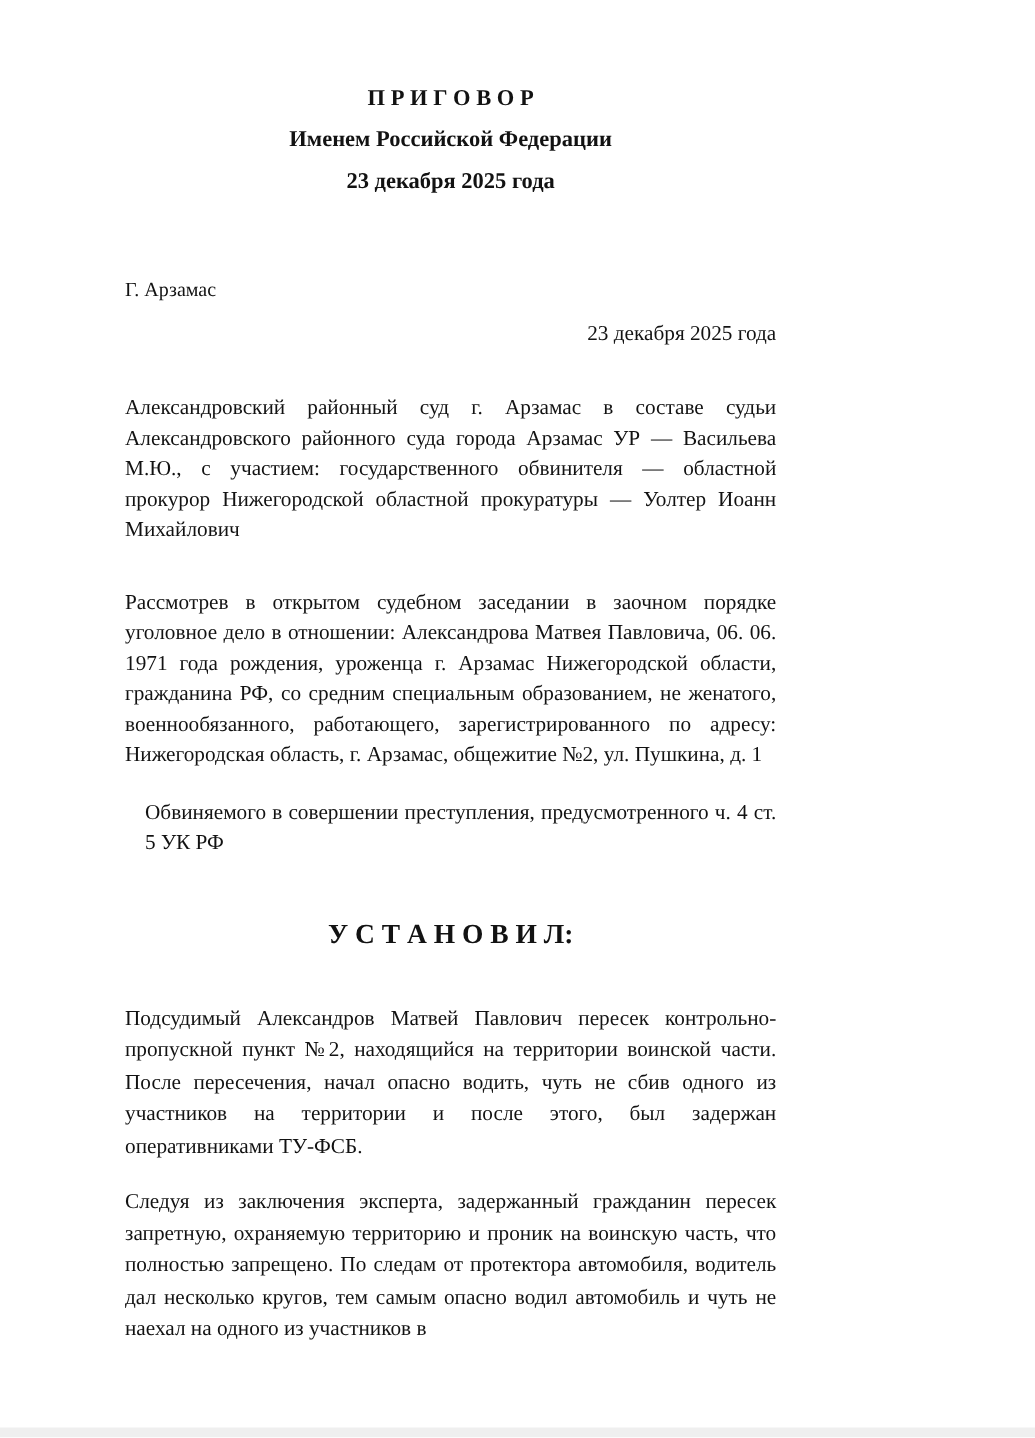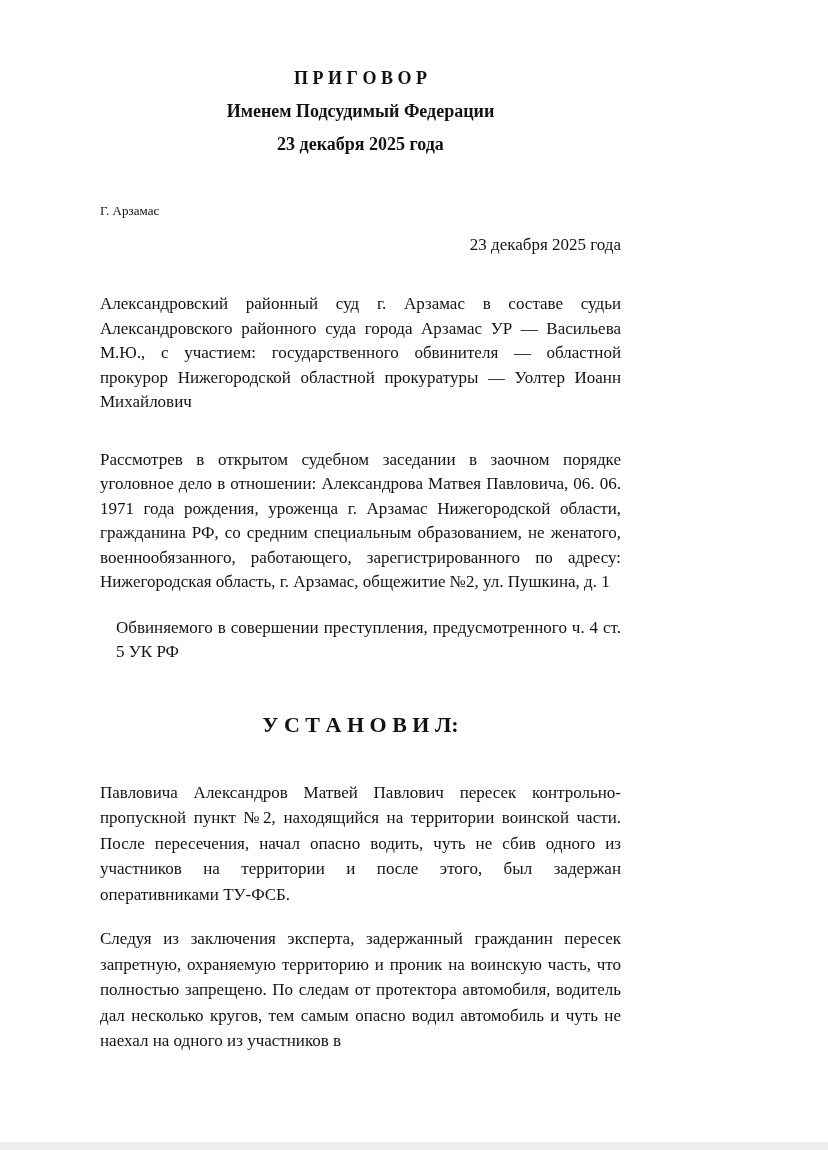--- a/index.html
+++ b/index.html
@@ -23,22 +23,22 @@
   .doc-header {
     text-align: center;
     font-weight: 700;
     font-size: 18px;
   }
   .doc-header .hline {
     line-height: 33px;
     white-space: pre;
   }
   .city-line {
-    margin-top: 38px;
-    font-size: 13px;
+    margin-top: 60px;
+    font-size: 16px;
     line-height: 24px;
     text-align: left;
   }
   .date-line {
     margin-top: 10px;
     font-size: 17px;
     line-height: 24px;
     text-align: right;
   }
   .para {
@@ -70,36 +70,36 @@
     background: #efefef;
   }
 </style>
 </head>
 <body>
 
 <div class="page">
 
   <div class="doc-header">
     <div class="hline">П Р И Г О В О Р</div>
-    <div class="hline">Именем Подсудимый Федерации</div>
+    <div class="hline">Именем Российской Федерации</div>
     <div class="hline">23 декабря 2025 года</div>
   </div>
 
   <div class="city-line">Г. Арзамас</div>
 
   <div class="date-line">23 декабря 2025 года</div>
 
   <p class="para p-court">Александровский районный суд г. Арзамас в составе судьи Александровского районного суда города Арзамас УР — Васильева М.Ю., с участием: государственного обвинителя — областной прокурор Нижегородской областной прокуратуры — Уолтер Иоанн Михайлович</p>
 
 
   <p class="para p-case">Рассмотрев в открытом судебном заседании в заочном порядке уголовное дело в отношении: Александрова Матвея Павловича, 06. 06. 1971  года рождения, уроженца г. Арзамас Нижегородской области, гражданина РФ, со средним специальным образованием, не женатого, военнообязанного, работающего, зарегистрированного по адресу: Нижегородская область, г. Арзамас, общежитие №2, ул. Пушкина, д. 1</p>
 
   <p class="para p-accusation">Обвиняемого в совершении преступления, предусмотренного ч. 4 ст. 5 УК РФ</p>
 
   <div class="section-heading">У С Т А Н О В И Л:</div>
 
-  <p class="para p-facts-1">Павловича Александров Матвей Павлович пересек контрольно-пропускной пункт №2, находящийся на территории воинской части. После пересечения, начал опасно водить, чуть не сбив одного из участников на территории и после этого, был задержан оперативниками ТУ-ФСБ.</p>
+  <p class="para p-facts-1">Подсудимый Александров Матвей Павлович пересек контрольно-пропускной пункт №2, находящийся на территории воинской части. После пересечения, начал опасно водить, чуть не сбив одного из участников на территории и после этого, был задержан оперативниками ТУ-ФСБ.</p>
 
   <p class="para p-facts-2">Следуя из заключения эксперта, задержанный гражданин пересек запретную, охраняемую территорию и проник на воинскую часть, что полностью запрещено. По следам от протектора автомобиля, водитель дал несколько кругов, тем самым опасно водил автомобиль и чуть не наехал на одного из участников в</p>
 
 </div>
 
 <div class="bottom-edge"></div>
 
 </body></html>

